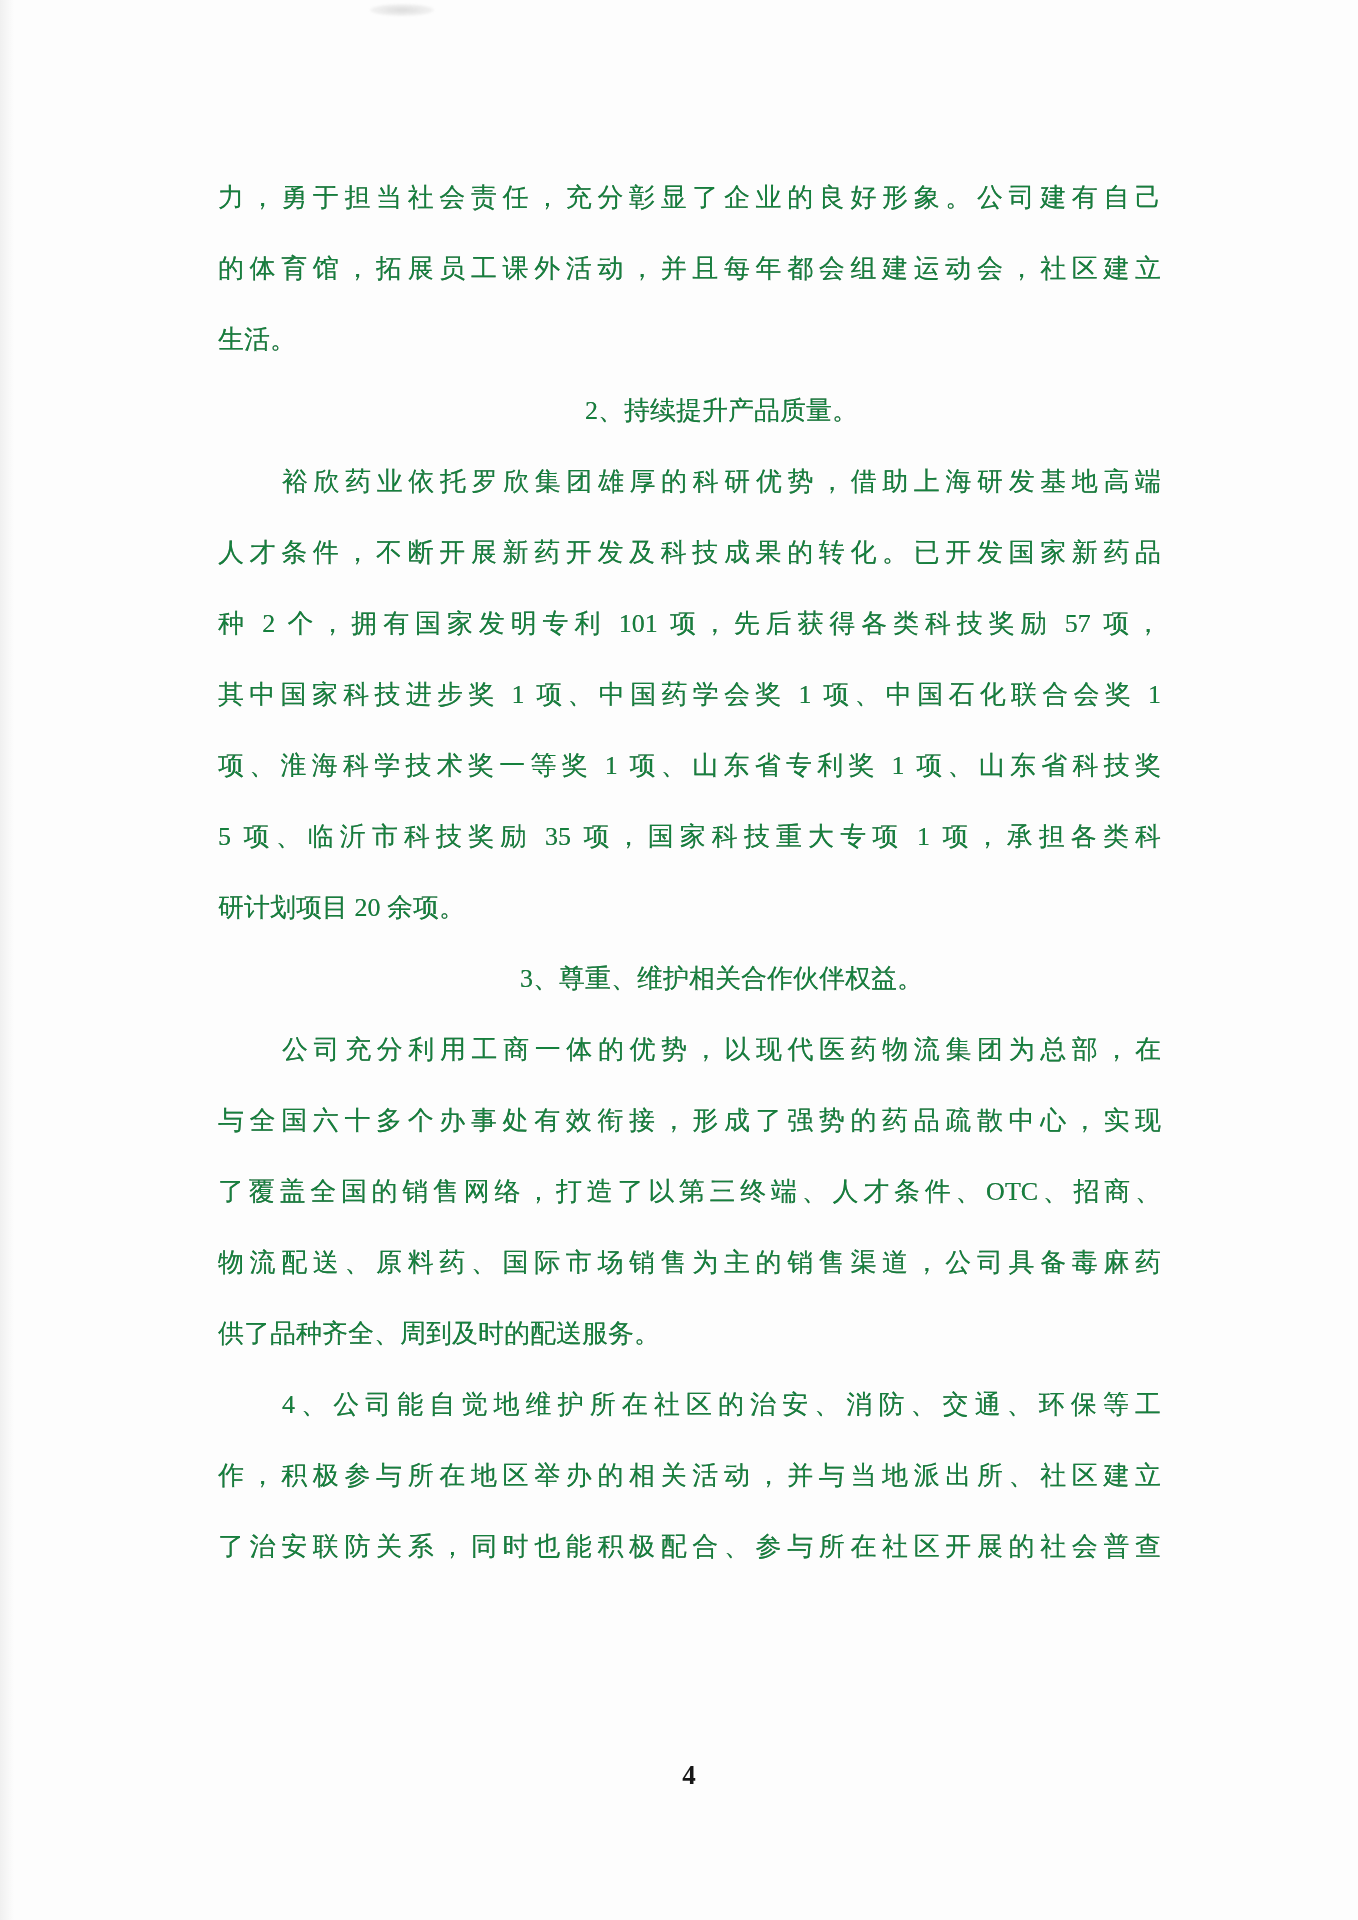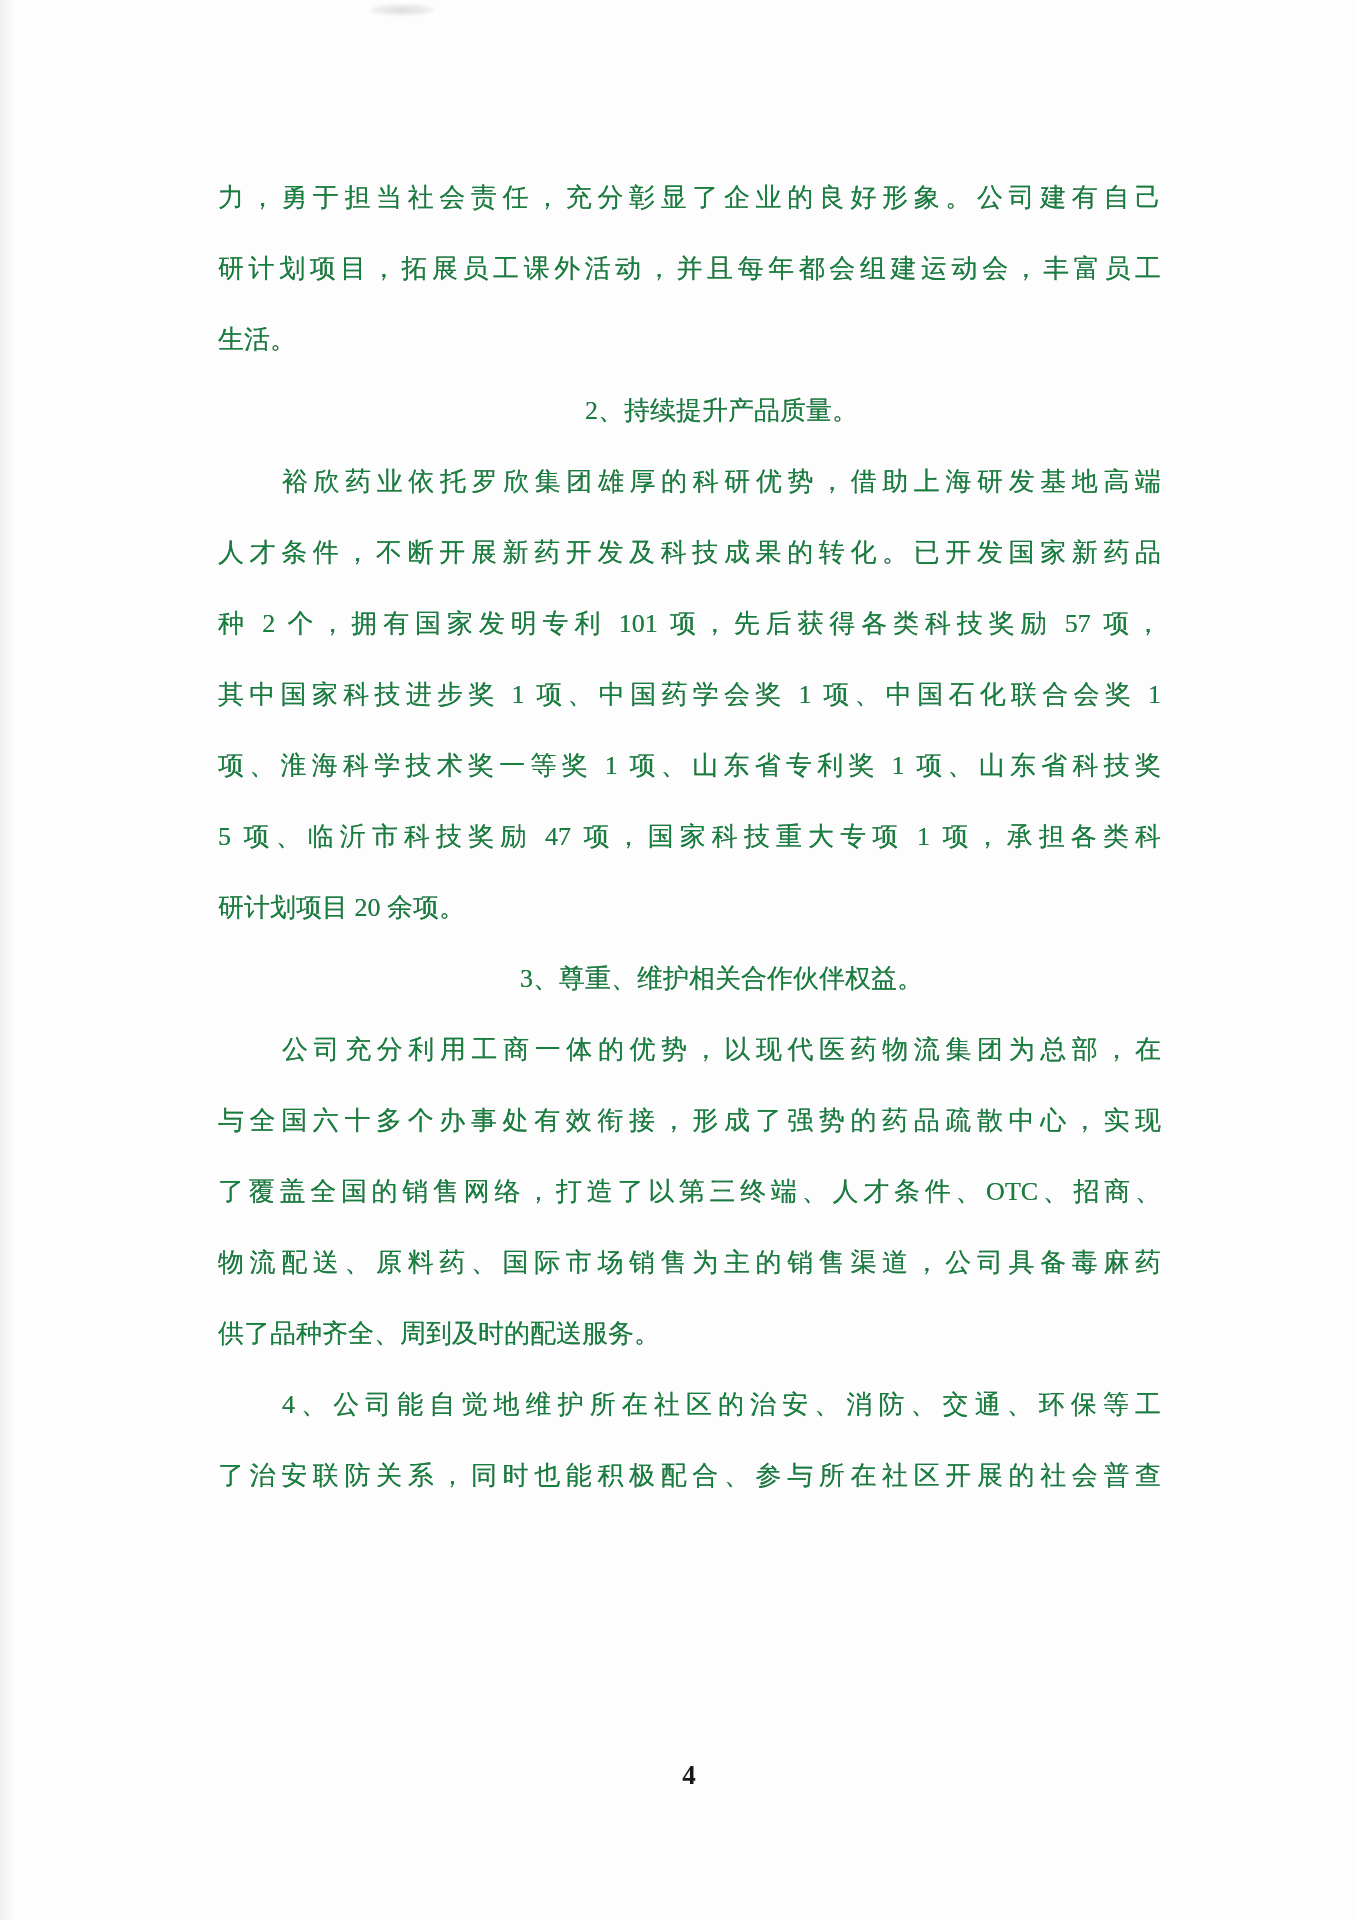--- a/index.html
+++ b/index.html
@@ -70,33 +70,34 @@
   }
 </style>
 </head>
 <body>
 
 <div class="page">
   <div class="edge-shadow"></div>
   <div class="smudge"></div>
   <div class="textblock" id="textblock">
       <div class="line fill">力，勇于担当社会责任，充分彰显了企业的良好形象。公司建有自己</div>
-      <div class="line fill">研计划项目，拓展员工课外活动，并且每年都会组建运动会，丰富员工</div>
+      <div class="line fill">的体育馆，拓展员工课外活动，并且每年都会组建运动会，社区建立</div>
       <div class="line">生活。</div>
       <div class="line indent">2、持续提升产品质量。</div>
       <div class="line indent fill">裕欣药业依托罗欣集团雄厚的科研优势，借助上海研发基地高端</div>
       <div class="line fill">人才条件，不断开展新药开发及科技成果的转化。已开发国家新药品</div>
       <div class="line fill">种 2 个，拥有国家发明专利 101 项，先后获得各类科技奖励 57 项，</div>
       <div class="line fill">其中国家科技进步奖 1 项、中国药学会奖 1 项、中国石化联合会奖 1</div>
       <div class="line fill">项、淮海科学技术奖一等奖 1 项、山东省专利奖 1 项、山东省科技奖</div>
-      <div class="line fill">5 项、临沂市科技奖励 47 项，国家科技重大专项 1 项，承担各类科</div>
+      <div class="line fill">5 项、临沂市科技奖励 35 项，国家科技重大专项 1 项，承担各类科</div>
       <div class="line">研计划项目 20 余项。</div>
       <div class="line indent">3、尊重、维护相关合作伙伴权益。</div>
       <div class="line indent fill">公司充分利用工商一体的优势，以现代医药物流集团为总部，在</div>
       <div class="line fill">与全国六十多个办事处有效衔接，形成了强势的药品疏散中心，实现</div>
       <div class="line fill">了覆盖全国的销售网络，打造了以第三终端、人才条件、OTC、招商、</div>
       <div class="line fill">物流配送、原料药、国际市场销售为主的销售渠道，公司具备毒麻药</div>
       <div class="line">供了品种齐全、周到及时的配送服务。</div>
       <div class="line indent fill">4、公司能自觉地维护所在社区的治安、消防、交通、环保等工</div>
+      <div class="line fill">作，积极参与所在地区举办的相关活动，并与当地派出所、社区建立</div>
       <div class="line fill">了治安联防关系，同时也能积极配合、参与所在社区开展的社会普查</div>
     </div>
   <div class="pagenum">4</div>
 </div>
 
 </body></html>

